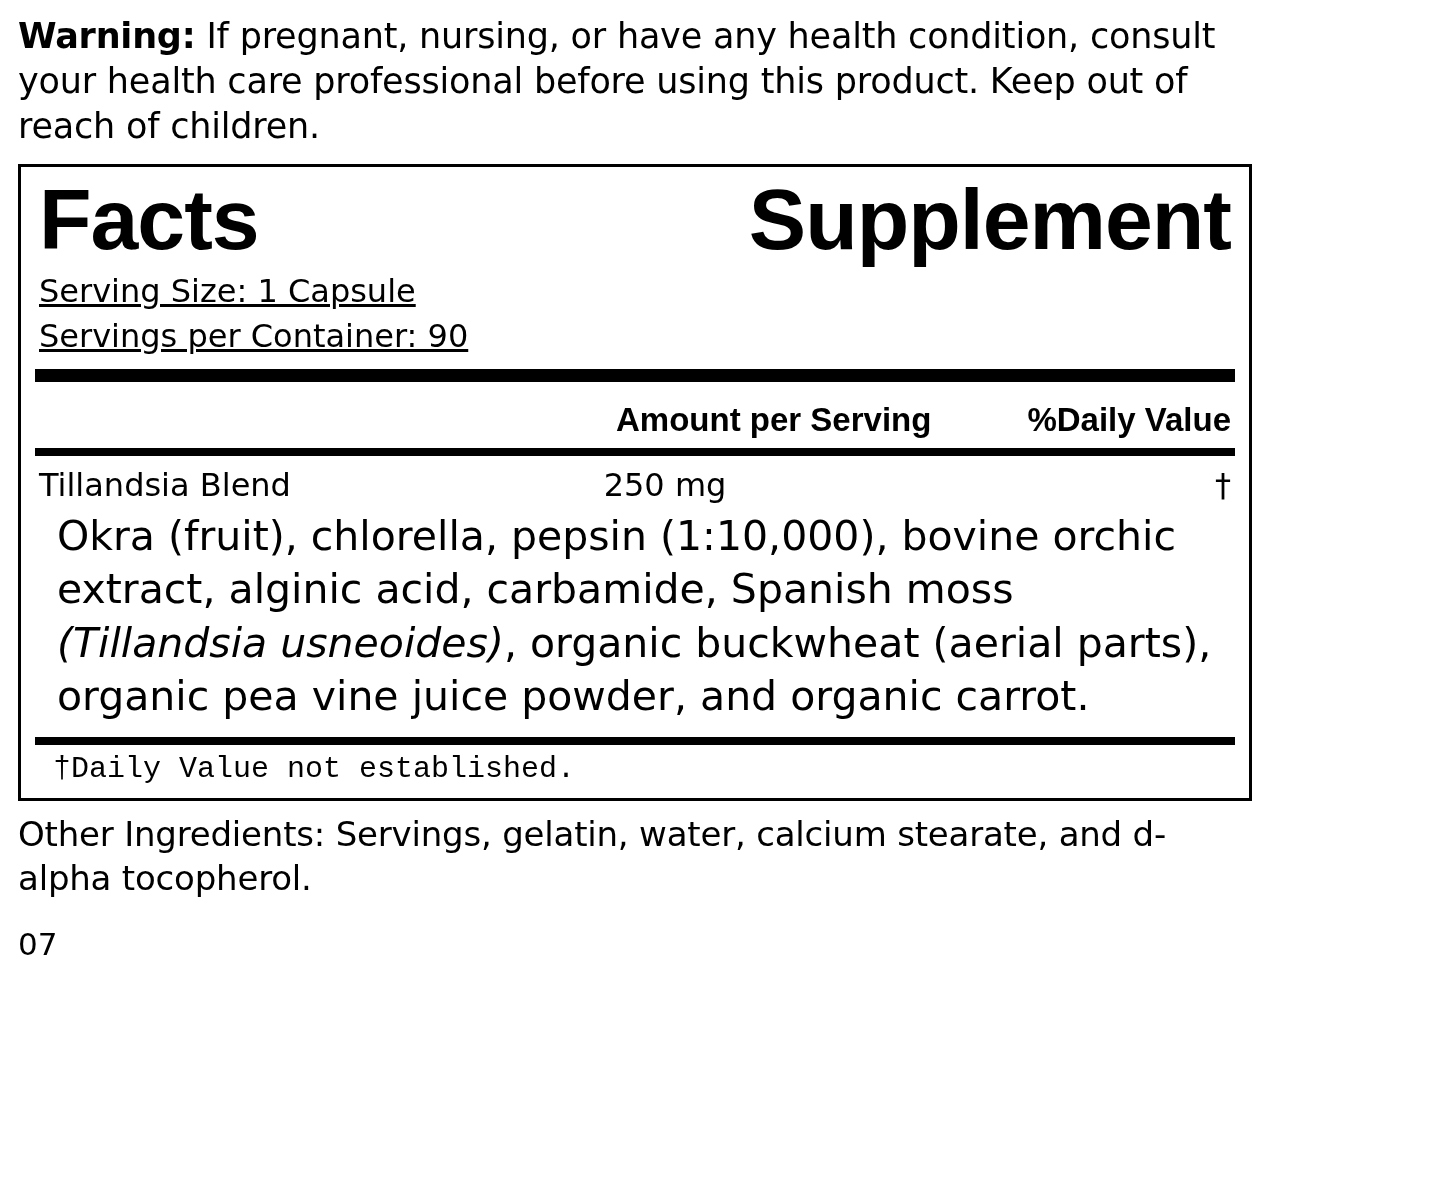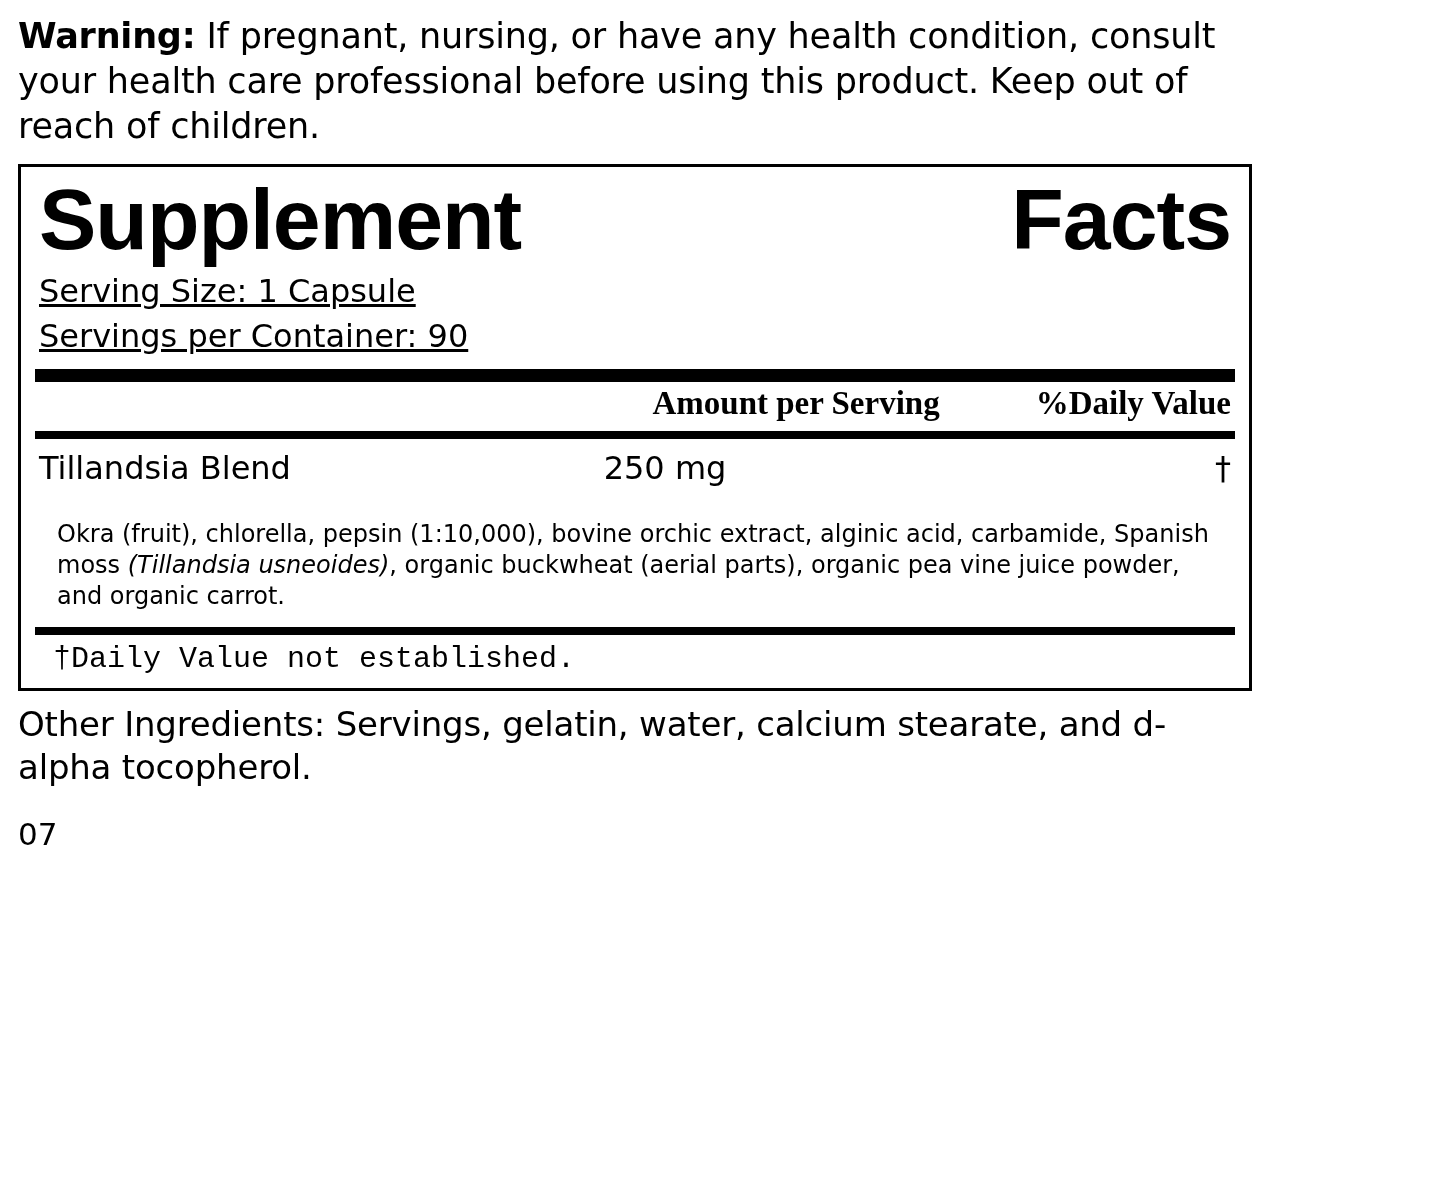--- a/index.html
+++ b/index.html
@@ -66,24 +66,24 @@
   .rule-med {
     height: 8px;
     background: #000;
     margin: 0;
   }
 
   .sf-colhead {
     display: flex;
     justify-content: flex-end;
     align-items: baseline;
-    font-family: Liberation Serif, serif;
+    font-family: Liberation Sans, sans-serif;
     font-weight: bold;
     font-size: 33px;
-    padding: 3px 4px 9px 0;
+    padding: 19px 4px 9px 0;
   }
   .sf-colhead .amount-head {
     margin-right: 96px;
   }
 
   .sf-rowline {
     position: relative;
     font-size: 32px;
     padding: 10px 4px 2px 4px;
     min-height: 40px;
@@ -98,25 +98,24 @@
     text-align: center;
     padding-left: 60px;
   }
   .sf-rowline .r-dv {
     position: absolute;
     right: 4px;
     top: 10px;
   }
 
   .sf-ingredients {
-    font-size: 24px;
+    font-size: 41px;
     line-height: 1.30;
     padding: 2px 8px 6px 22px;
     text-indent: 0;
-    margin-top: 26px;
   }
   .sf-ingredients i {
     font-style: italic;
   }
 
   .sf-footnote {
     font-size: 30px;
     padding: 7px 4px 2px 18px;
     font-family: Liberation Mono, monospace;
   }
@@ -138,22 +137,22 @@
 
 <div class="page">
 
   <div class="warning">
     <span class="w-label">Warning:</span><span> If pregnant, nursing, or have any health condition, consult your health care professional before using this product. Keep out of reach of children.</span>
   </div>
 
   <div class="sf-panel">
 
     <div class="sf-title">
+      <span>Facts</span>
       <span>Supplement</span>
-      <span>Facts</span>
     </div>
 
     <div class="sf-serving">Serving Size: 1 Capsule</div>
     <div class="sf-serving" style="padding-top:2px;">Servings per Container: 90</div>
 
     <div class="rule-thick"></div>
 
     <div class="sf-colhead">
       <span class="amount-head">Amount per Serving</span>
       <span>%Daily Value</span>

